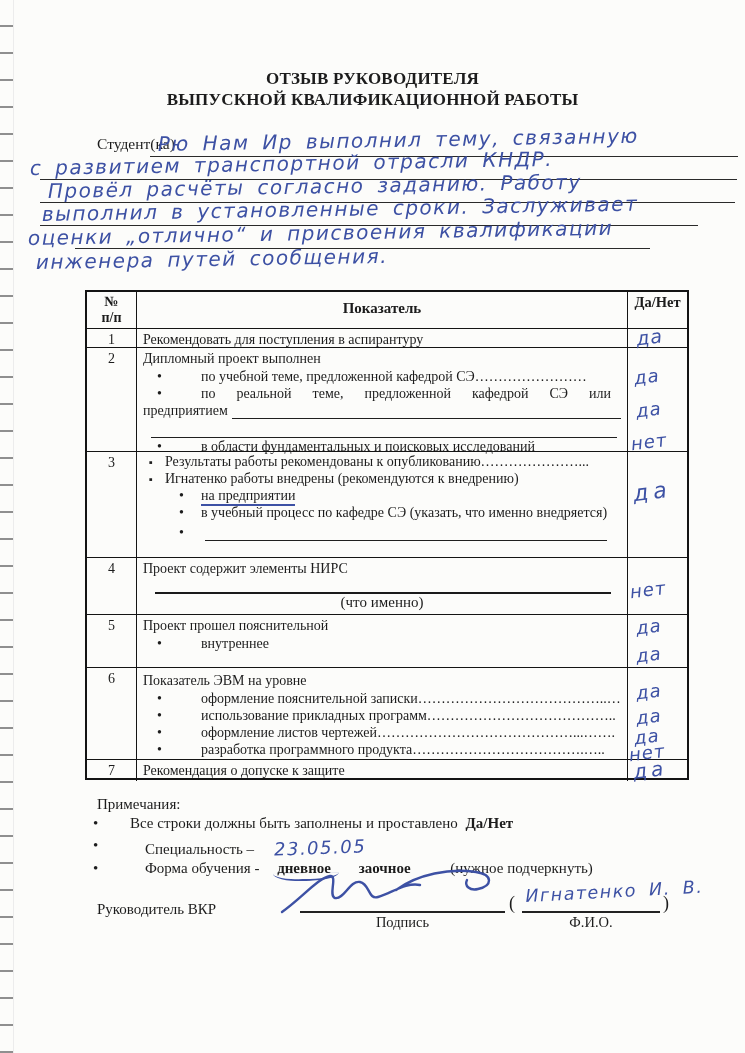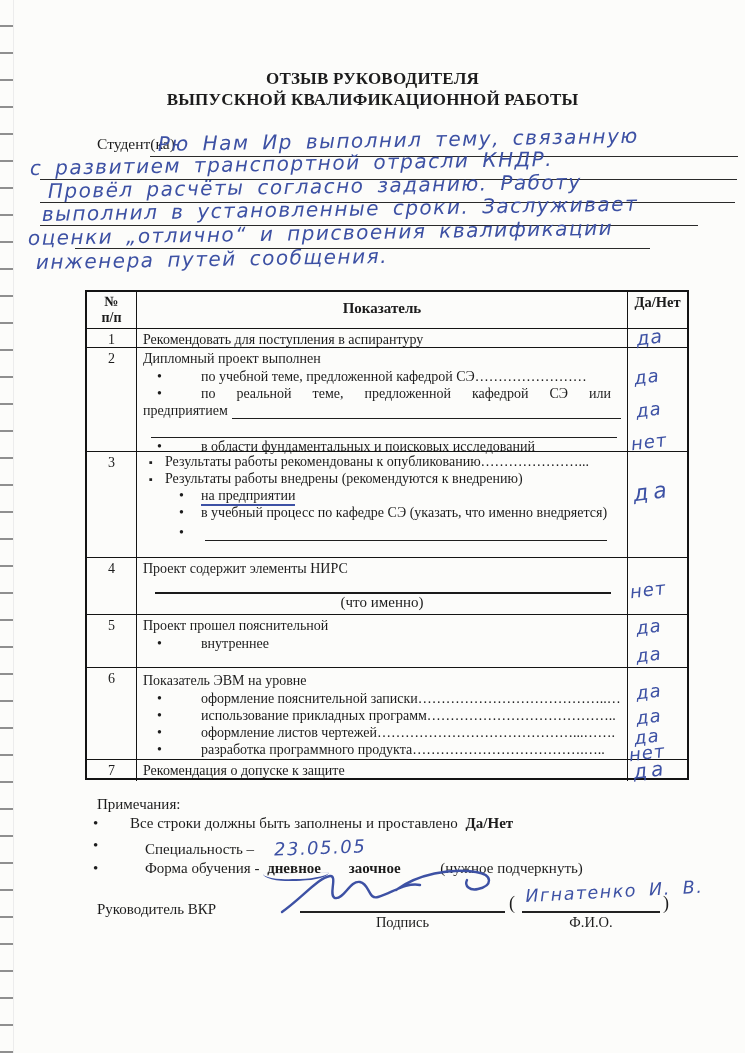--- a/index.html
+++ b/index.html
@@ -134,21 +134,21 @@
         <span class="ans" style="left:6px; top:20px;">да</span>
         <span class="ans" style="left:8px; top:53px;">да</span>
         <span class="ans" style="left:3px; top:85px;">нет</span>
       </div>
     </div>
 
     <div class="trow" style="height:106px;">
       <div class="c c1 tt">3</div>
       <div class="c c2">
         <div class="tline sqbullet">Результаты работы рекомендованы к опубликованию…………………...</div>
-        <div class="tline sqbullet">Результаты работы внедрены (рекомендуются к внедрению)</div>
+        <div class="tline sqbullet">Игнатенко работы внедрены (рекомендуются к внедрению)</div>
         <div class="tline subbullet"><span class="ink-underline">на предприятии</span></div>
         <div class="tline subbullet">в учебный процесс по кафедре СЭ (указать, что именно внедряется)</div>
         <div class="tline subbullet flexline" style="height:20px;">
           <span class="fill" style="margin-right:14px;"></span>
         </div>
       </div>
       <div class="c ca">
         <span class="ans" style="left:5px; top:31px; font-size:22px; letter-spacing:5px;">да</span>
       </div>
     </div>
@@ -213,21 +213,21 @@
 
   <span class="note-bullet" style="left:93px; top:837px;">•</span>
   <span class="note-text" style="left:145px; top:837px;">
     <span>Специальность –</span>
     <span class="handnote" style="margin-left:16px; font-size:18px;">23.05.05</span>
   </span>
 
   <span class="note-bullet" style="left:93px; top:860px;">•</span>
   <span class="note-text" style="left:145px; top:860px;">
     <span>Форма обучения -</span>
-    <span class="opt opt-day" style="margin-left:4px;">дневное</span>
+    <span class="opt opt-day" style="margin-left:14px;">дневное</span>
     <span class="opt" style="margin-left:24px;">заочное</span>
     <span style="margin-left:36px;">(нужное подчеркнуть)</span>
   </span>
 
   <span class="note-text" style="left:97px; top:901px;">Руководитель ВКР</span>
 
   <svg style="position:absolute; left:278px; top:866px;" width="235" height="52" viewBox="0 0 235 52">
     <path d="M4 46 C24 32, 40 12, 52 10 C60 9, 50 30, 57 32 C66 34, 72 14, 82 16 C92 18, 90 34, 100 31 C114 27, 128 16, 142 19
              M118 24 C140 8, 172 2, 198 6 C216 9, 214 20, 200 23 C192 25, 186 20, 189 14" stroke="#3d51a4" stroke-width="2.4" fill="none" stroke-linecap="round"></path>
   </svg>

